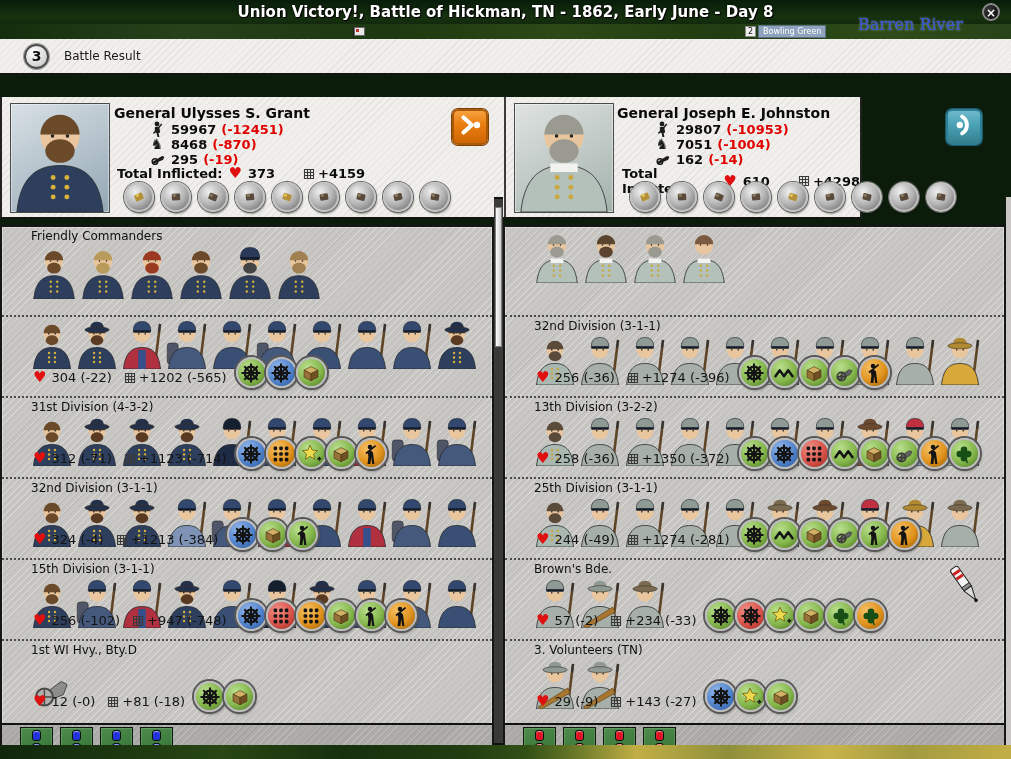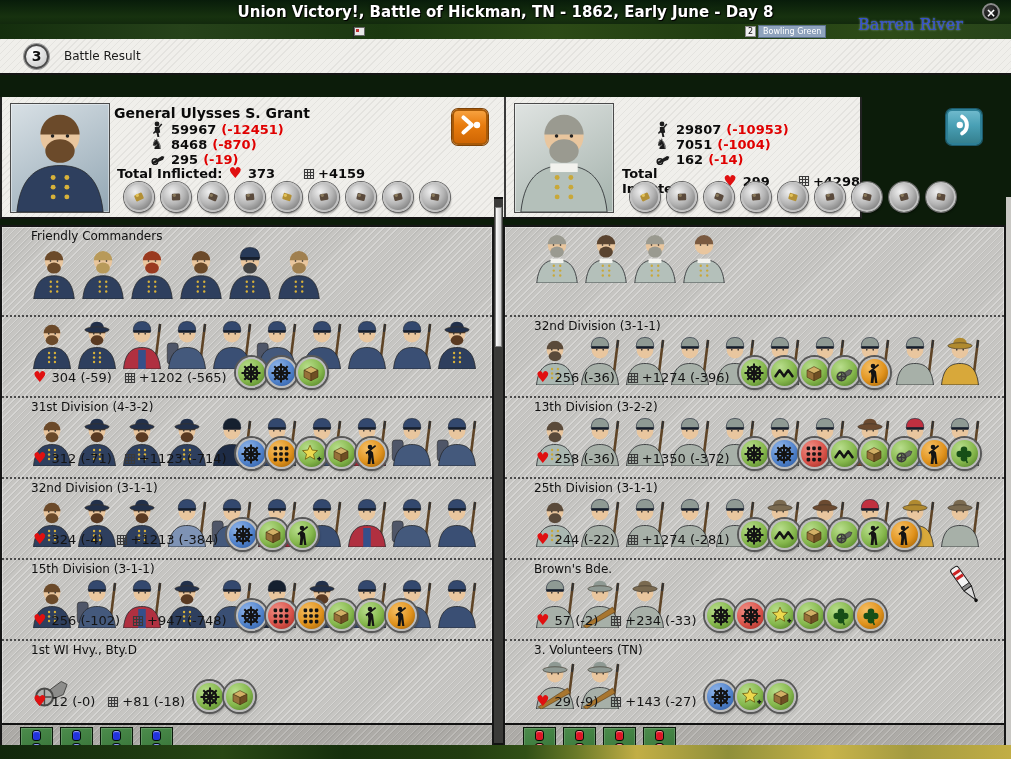--- a/index.html
+++ b/index.html
@@ -279,20 +279,21 @@
           <circle cx="42.14" cy="83.16" r="2.45" fill="#c8a83a"></circle>
           <circle cx="55.86" cy="83.16" r="2.45" fill="#c8a83a"></circle>
           <circle cx="42.14" cy="92.88000000000001" r="2.45" fill="#c8a83a"></circle>
           <circle cx="55.86" cy="92.88000000000001" r="2.45" fill="#c8a83a"></circle>
           <circle cx="49" cy="32.4" r="19.6" fill="#e9c69e"></circle>
           <path d="M29.4,30.439999999999998 A19.6,19.6 0 0 1 68.6,30.439999999999998 Z" fill="#9a9a90"></path>
           <ellipse cx="49" cy="47.1" rx="14.700000000000001" ry="11.76" fill="#9a9a90"></ellipse>
           <circle cx="41.552" cy="32.007999999999996" r="1.7639999999999998" fill="#222"></circle>
           <circle cx="56.448" cy="32.007999999999996" r="1.7639999999999998" fill="#222"></circle>
         </svg></div>
+    <div class="g-name" style="left:615px;">General Joseph E. Johnston</div>
     <div class="g-stats" style="left:651px;">
       <div class="g-row">
         <span class="g-ico">
           <svg width="14" height="16" viewBox="0 0 14 16">
               <path d="M3.4 12.5L11.8 3" stroke="#1c1c1c" stroke-width="1.4"></path>
               <circle cx="7" cy="3" r="2.4" fill="#1c1c1c"></circle>
               <path d="M4.8 6h4.4l1 5.4-1.6.6.8 4h-2l-.8-4-1.6-.6z" fill="#1c1c1c"></path>
             </svg>
         </span>
         <span class="g-num">29807</span>
@@ -310,21 +311,21 @@
               <circle cx="7" cy="8.6" r="2.8" fill="none" stroke="#1c1c1c" stroke-width="1.5"></circle>
             </svg>
         </span>
         <span class="g-num">162</span>
         <span class="neg">(-14)</span>
       </div>
     </div>
     <div class="g-total" style="left:620px;">
       <span class="g-lbl">Total Inflicted:</span>
       <span class="heart">♥</span>
-      <span class="g-num">299</span>
+      <span class="g-num">610</span>
       <span class="gicon" style="margin-left:22px;">
         <svg width="12" height="12" viewBox="0 0 12 12">
             <path d="M1.5 1.5h9v9h-9z M4.5 1.5v9 M7.5 1.5v9 M1.5 4.5h9 M1.5 7.5h9" fill="none" stroke="#3a3a3a" stroke-width="1.1"></path>
           </svg>
       </span>
       <span class="g-num" style="margin-left:-3px;">+4298</span>
     </div>
     <div class="medals" id="med-right" style="left:628px;">
         <span class="medal">
           <svg width="20" height="20" viewBox="0 0 24 24">
@@ -601,21 +602,21 @@
                 <path d="M12.6,14.16 A8.4,8.4 0 0 1 29.4,14.16 Z" fill="#5a3a22"></path>
                 <ellipse cx="21" cy="21.3" rx="6.300000000000001" ry="5.04" fill="#5a3a22"></ellipse>
                 <circle cx="17.808" cy="14.832" r="0.8" fill="#222"></circle>
                 <circle cx="24.192" cy="14.832" r="0.8" fill="#222"></circle>
                 <path d="M13.86,10.8 q0,-7.9799999999999995 7.14,-7.9799999999999995 q7.14,0 7.14,7.9799999999999995 z" fill="#22304a"></path>
                 <ellipse cx="21" cy="10.8" rx="12.18" ry="3.024" fill="#22304a" stroke="#3a3226" stroke-width="0.6"></ellipse>
               </svg></div>
           </div>
           <div class="stats">
             <span class="heart">♥</span>
-            <span class="stxt">304 (-59)</span>
+            <span class="stxt">304 (-22)</span>
             <span class="gicon">
               <svg width="12" height="12" viewBox="0 0 12 12">
                 <path d="M1.5 1.5h9v9h-9z M4.5 1.5v9 M7.5 1.5v9 M1.5 4.5h9 M1.5 7.5h9" fill="none" stroke="#3a3a3a" stroke-width="1.1"></path>
               </svg>
             </span>
             <span class="stxt">+1202 (-565)</span>
             <span class="badges">
               <span class="badge" style="background: radial-gradient(circle at 35% 30%, rgb(185, 222, 141), rgb(133, 183, 76) 55%, rgb(76, 122, 34) 95%);">
                 <svg width="24" height="24" viewBox="0 0 24 24">
                   <circle cx="12" cy="12" r="6.2" fill="none" stroke="#141414" stroke-width="2.4"></circle>
@@ -1742,21 +1743,21 @@
                 <path d="M2.52,50 C4.2,32 12.6,28.499999999999996 21,28.499999999999996 C29.4,28.499999999999996 37.800000000000004,32 39.48,50 Z" fill="#a7b0a8" stroke="#26282c" stroke-width="0.8"></path>
                 <circle cx="21" cy="15" r="8.4" fill="#e9c69e"></circle>
                 <circle cx="17.808" cy="14.832" r="0.8" fill="#222"></circle>
                 <circle cx="24.192" cy="14.832" r="0.8" fill="#222"></circle>
                 <path d="M13.86,10.8 q0,-7.9799999999999995 7.14,-7.9799999999999995 q7.14,0 7.14,7.9799999999999995 z" fill="#7a6a50"></path>
                 <ellipse cx="21" cy="10.8" rx="12.18" ry="3.024" fill="#7a6a50" stroke="#3a3226" stroke-width="0.6"></ellipse>
               </svg></div>
           </div>
           <div class="stats">
             <span class="heart">♥</span>
-            <span class="stxt">244 (-22)</span>
+            <span class="stxt">244 (-49)</span>
             <span class="gicon">
               <svg width="12" height="12" viewBox="0 0 12 12">
                 <path d="M1.5 1.5h9v9h-9z M4.5 1.5v9 M7.5 1.5v9 M1.5 4.5h9 M1.5 7.5h9" fill="none" stroke="#3a3a3a" stroke-width="1.1"></path>
               </svg>
             </span>
             <span class="stxt">+1274 (-281)</span>
             <span class="badges">
               <span class="badge" style="background: radial-gradient(circle at 35% 30%, rgb(185, 222, 141), rgb(133, 183, 76) 55%, rgb(76, 122, 34) 95%);">
                 <svg width="24" height="24" viewBox="0 0 24 24">
                   <circle cx="12" cy="12" r="6.2" fill="none" stroke="#141414" stroke-width="2.4"></circle>

